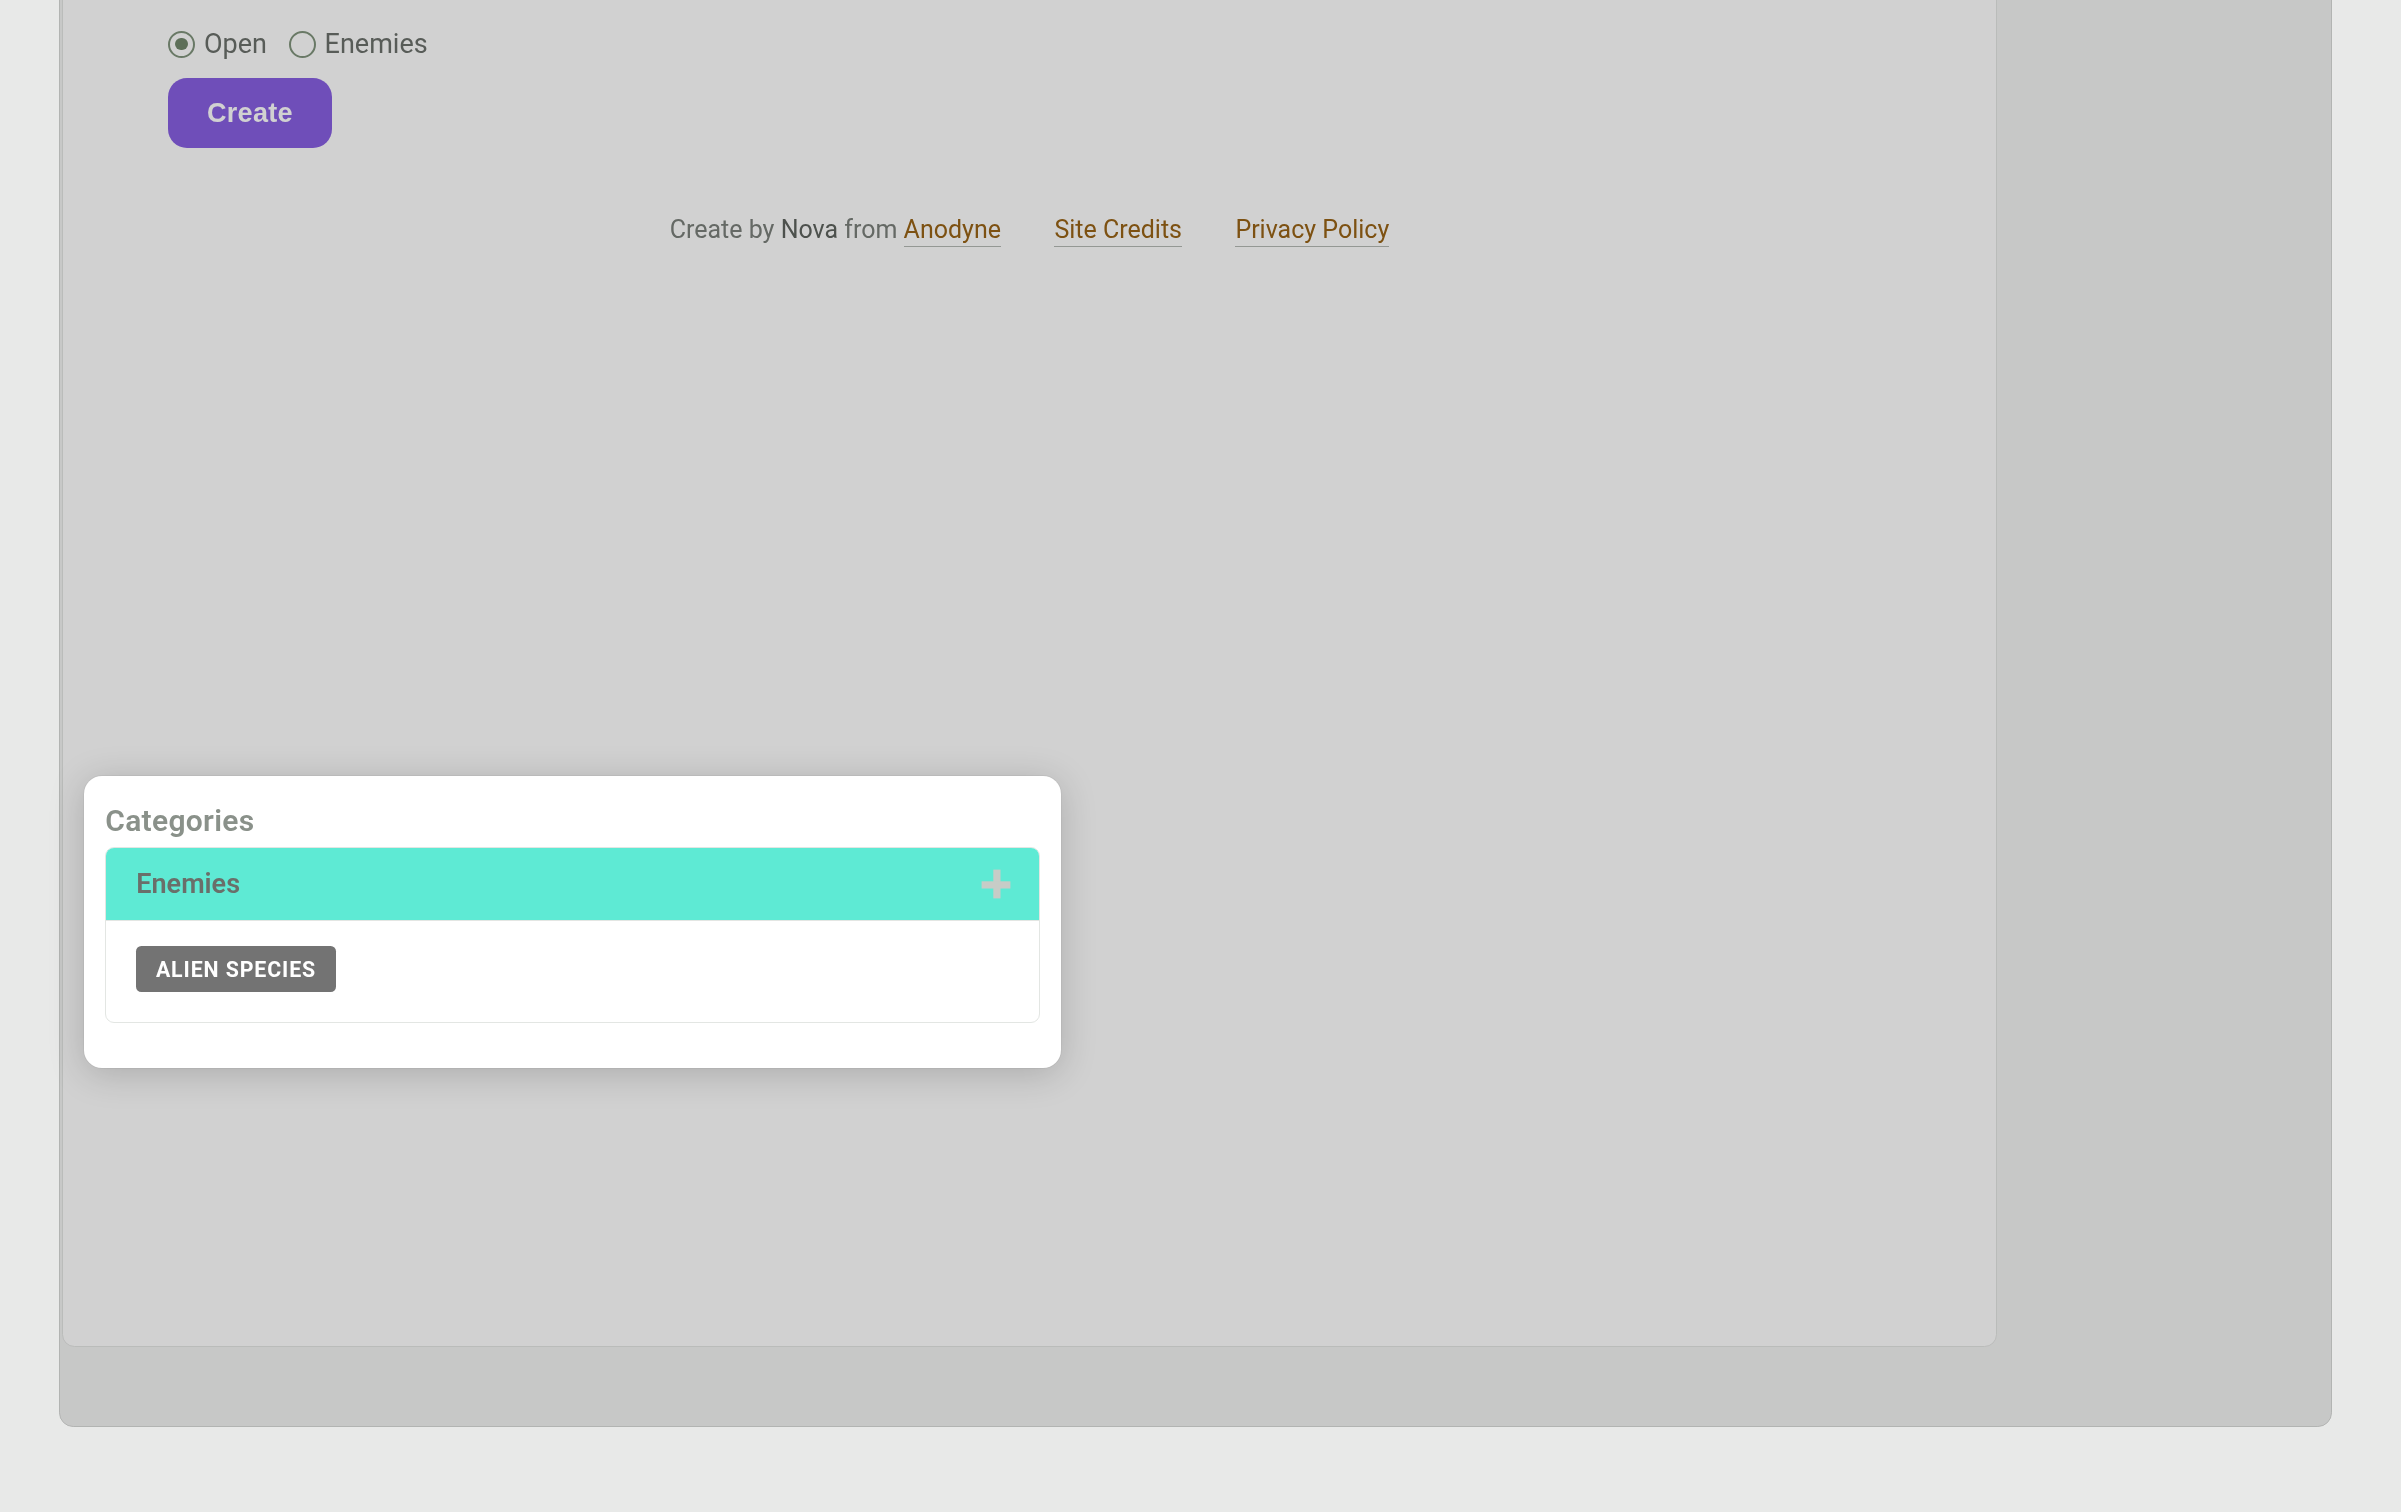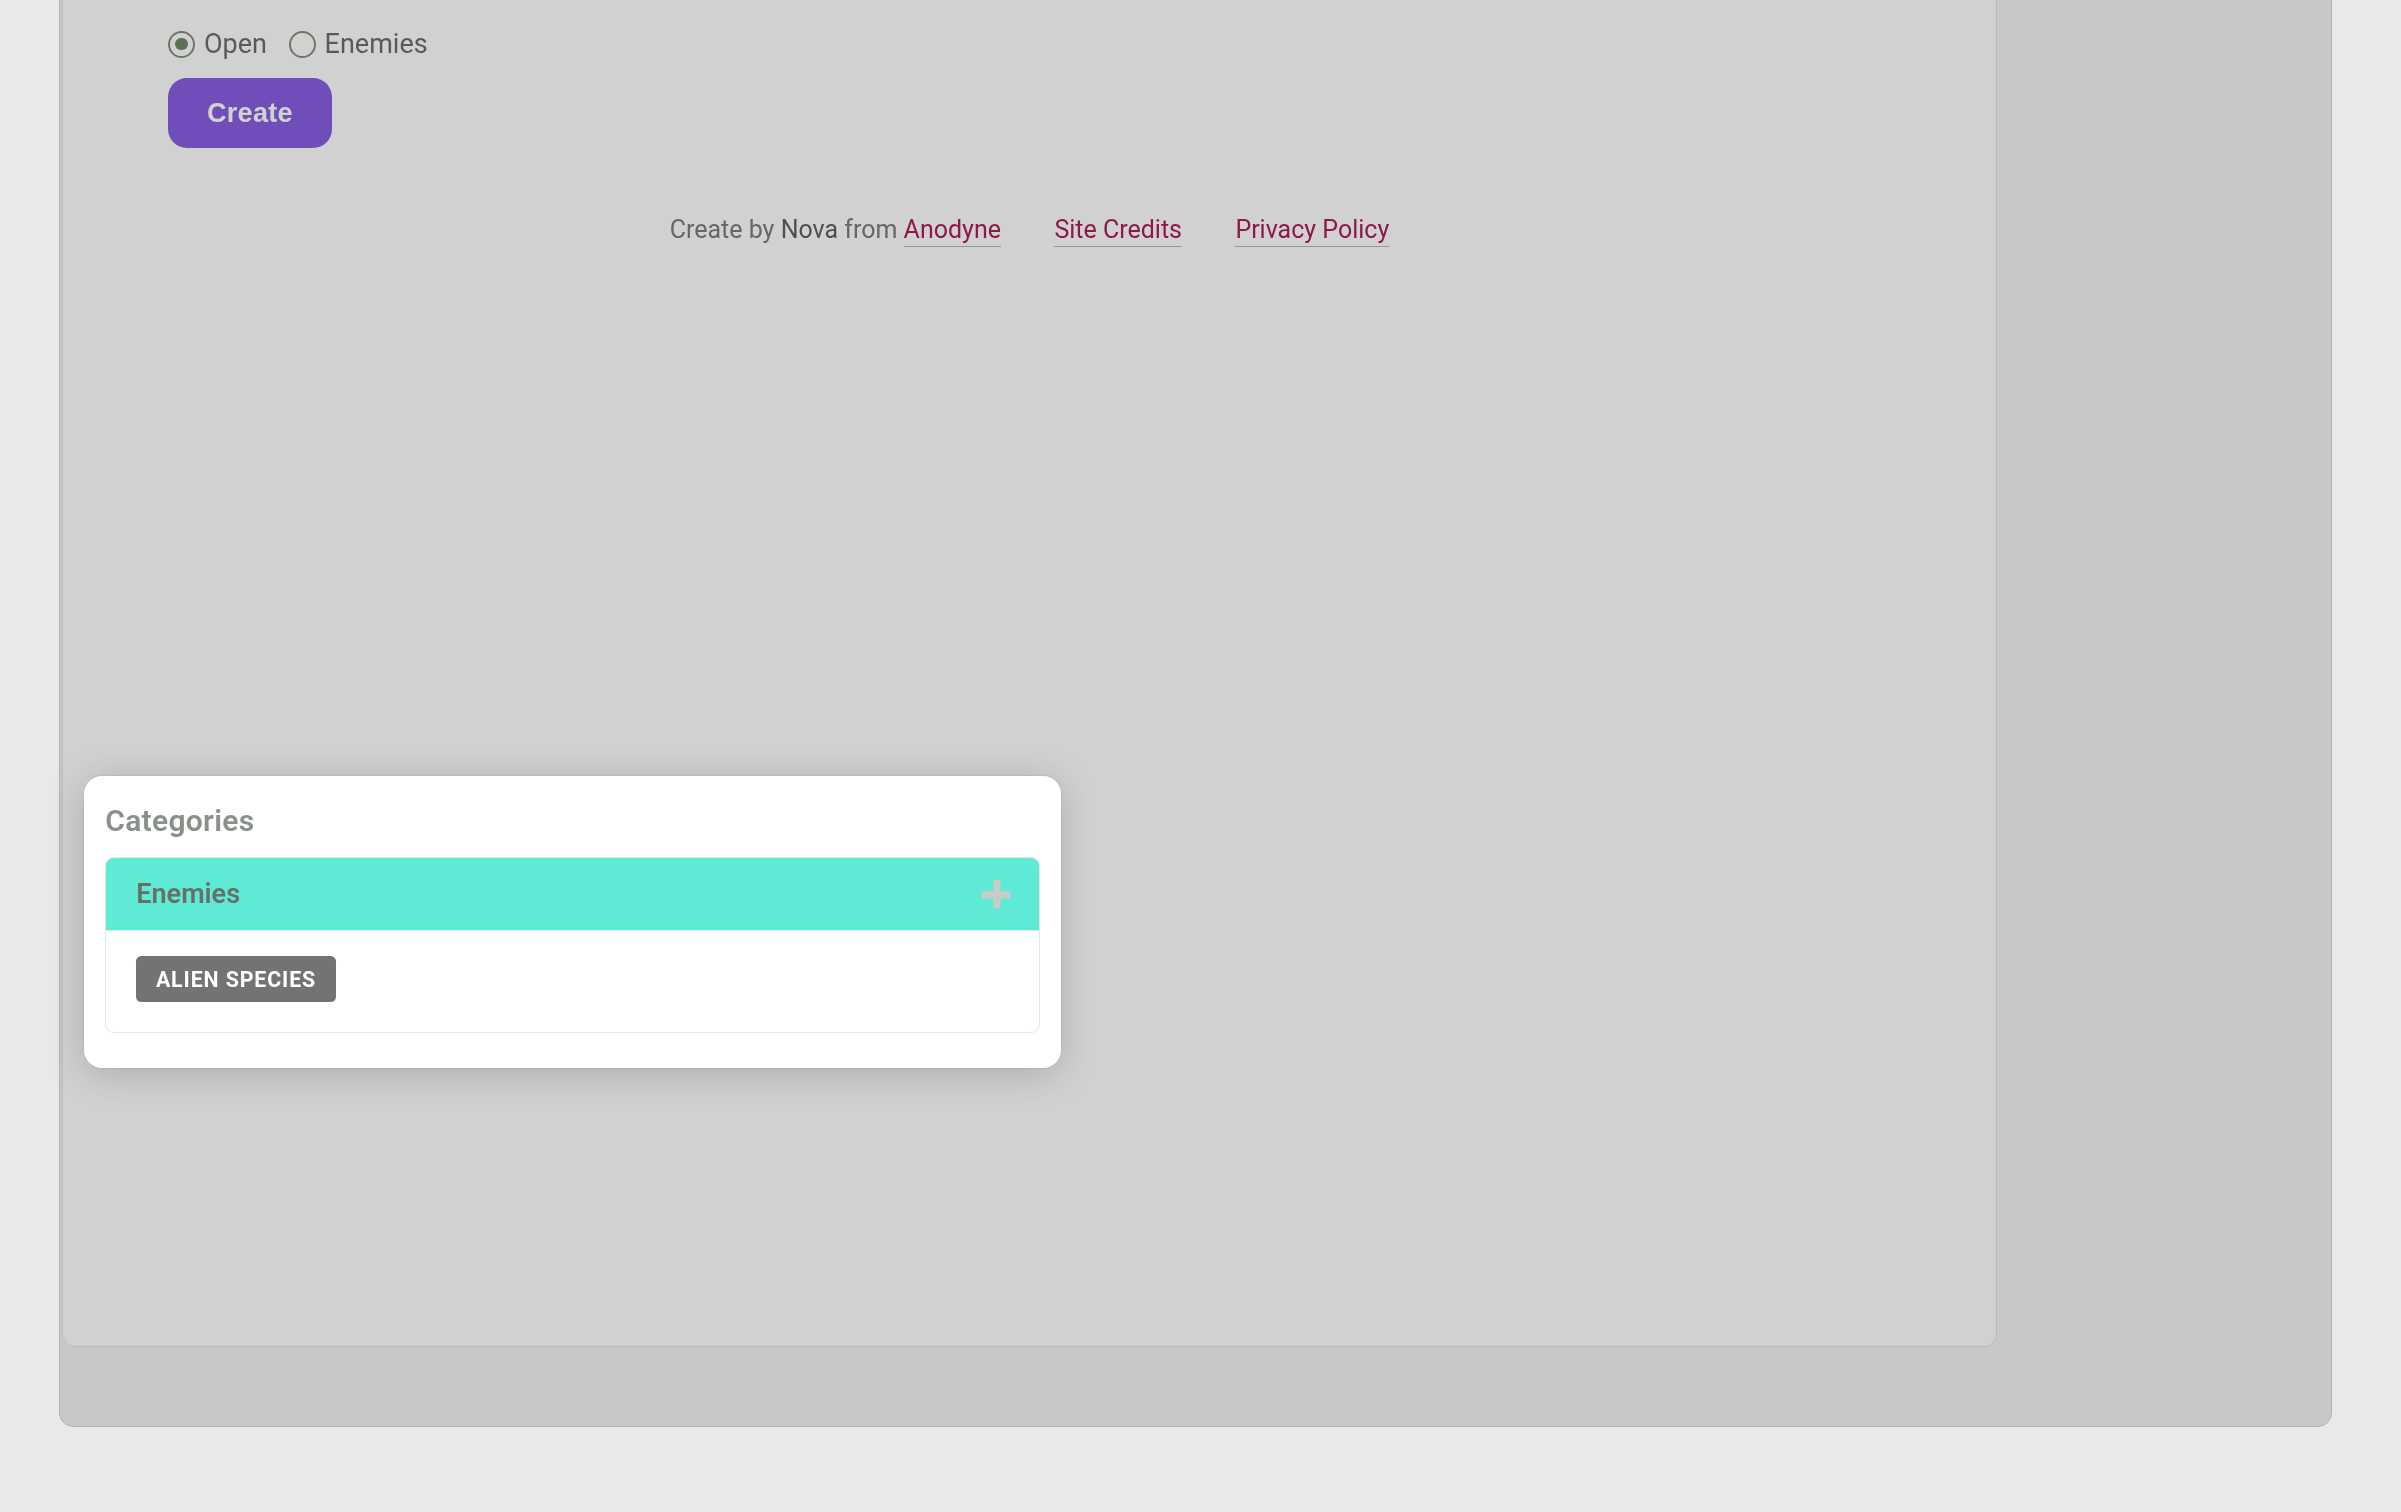--- a/index.html
+++ b/index.html
@@ -80,41 +80,41 @@
     
     .footer {
       position: absolute;
       left: 0;
       top: 1370px;
       width: 100%;
       text-align: center;
       font-size: 25px;
       color: #7a807a;
     }
-    .footer a { color: #be185d; text-decoration: none; border-bottom: 0.9px solid #b4b9b4; padding-bottom:1.8px;text-align:center;}
+    .footer a { color: #a16207; text-decoration: none; border-bottom: 0.9px solid #b4b9b4; padding-bottom:1.8px;text-align:center;}
     .footer .sep { display:inline-block; width:41px; }
     .footer strong { font-weight:400; color:#5d635d; }
 
     
     .highlight-panel {
       position: absolute;
       left: 84px;
       top: 776px;
       width: 977px;
       height: 292px;
       background: #ffffff;
       border-radius: 18px;
       box-shadow: 0 5.3px 36px rgba(0,0,0,0.18), 0 0 0 0.9px rgba(0,0,0,0.04);
       padding: 27px 21.3px 21.3px 21.3px;
     }
     .cat-heading {
       font-size: 30px;
       font-weight: 600;
       color: #8a918a;
-      margin-bottom: 19px;
+      margin-bottom: 9px;
       letter-spacing: 0.3px;
     }
     .cat-box {
       border: 0.9px solid #e3e6e3;
       border-radius: 9px;
       overflow: hidden;
     }
     .cat-header {
       background: #5eead4;
       border-bottom: 0.9px solid #e3e6e3;

